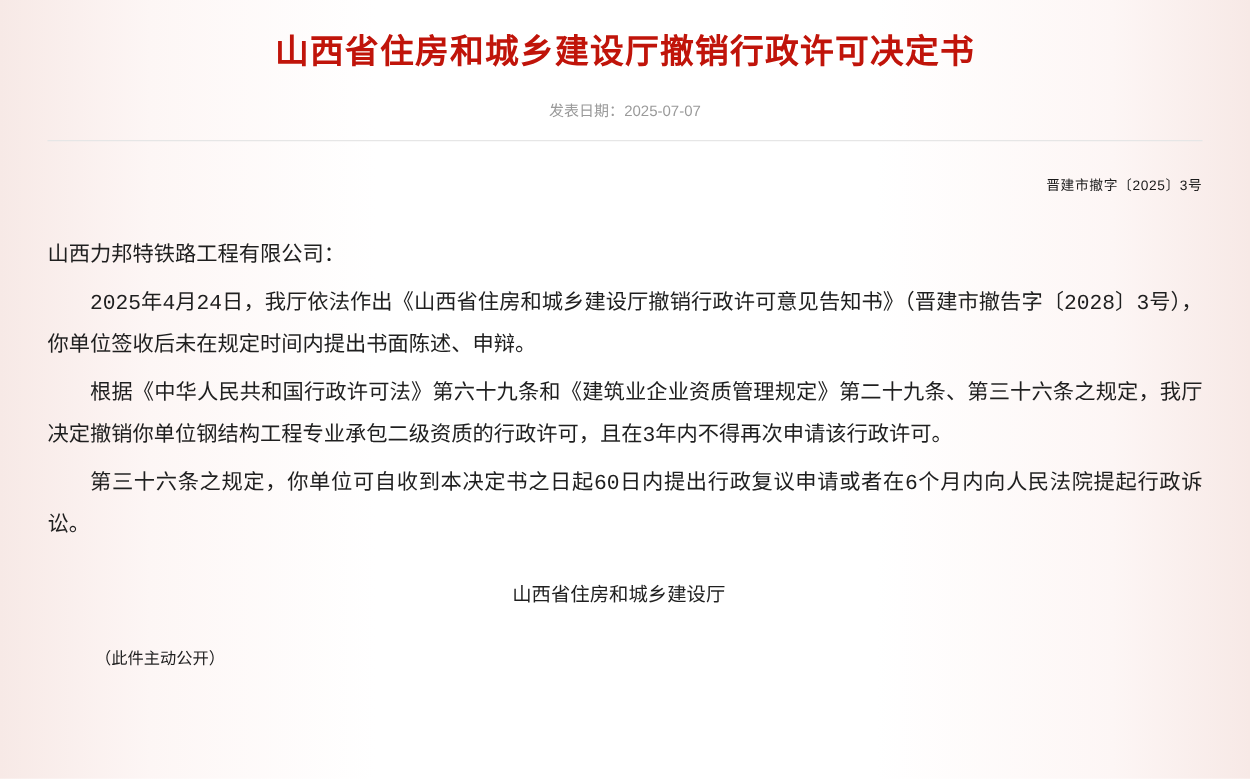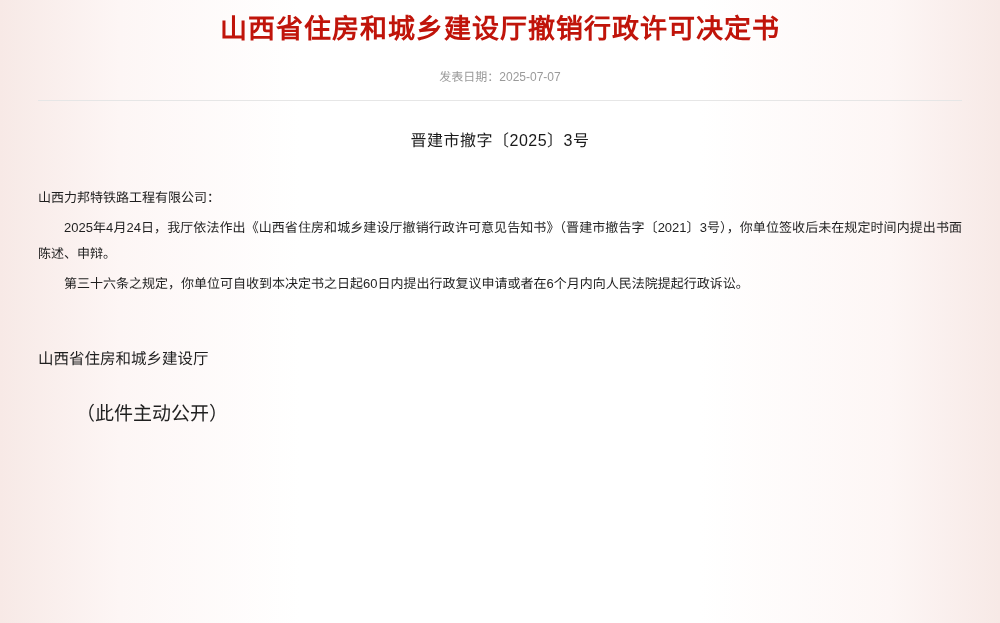--- a/index.html
+++ b/index.html
@@ -27,21 +27,21 @@
     padding: 0 38px;
     height: 100%;
     box-sizing: border-box;
   }
   .doc-title {
     text-align: center;
     font-size: 27px;
     font-weight: bold;
     color: #c0140a;
     letter-spacing: 1px;
-    padding-top: 12px;
+    padding-top: 24px;
     line-height: 1.3;
     font-family: "Liberation Sans", sans-serif;
   }
   .meta-row {
     display: flex;
     justify-content: center;
     align-items: flex-end;
     gap: 26px;
     margin-top: 20px;
     font-size: 12px;
@@ -56,50 +56,51 @@
   .meta-value {
     color: #9a9a9a;
   }
   .divider {
     margin: 16px 0 0 0;
     border: none;
     border-top: 1px solid #e6e6e6;
     height: 0;
   }
   .doc-number {
-    text-align: center;
-    font-size: 16px;
+    text-align: right;
+    font-size: 11px;
     color: #1a1a1a;
     margin-top: 26px;
     letter-spacing: 0.5px;
   }
   .body-text {
     margin-top: 34px;
-    font-size: 13px;
+    font-size: 17px;
     line-height: 2.0;
     color: #1f1f1f;
     text-align: justify;
+    font-family: Liberation Mono, monospace;
   }
   .body-text p {
     margin: 0 0 4px 0;
   }
   .p-indent {
     text-indent: 2em;
   }
   .signature {
-    margin-top: 46px;
-    text-align: left;
+    margin-top: 22px;
+    text-align: center;
     font-size: 15.5px;
     line-height: 2.0;
     color: #1f1f1f;
     padding-right: 10px;
   }
   .footnote {
     margin-top: 24px;
-    font-size: 19px;
+    font-size: 13px;
     color: #1f1f1f;
     padding-left: 38px;
   }
 </style>
 </head>
 <body>
 
 <div class="page">
   <div class="inner">
 
@@ -110,21 +111,22 @@
         <span class="meta-label">发表日期：</span><span class="meta-value">2025-07-07</span>
       </span>
     </div>
 
     <hr class="divider">
 
     <div class="doc-number">晋建市撤字〔2025〕3号</div>
 
     <div class="body-text">
       <p>山西力邦特铁路工程有限公司：</p>
-      <p class="p-indent">2025年4月24日，我厅依法作出《山西省住房和城乡建设厅撤销行政许可意见告知书》（晋建市撤告字〔2021〕3号），你单位签收后未在规定时间内提出书面陈述、申辩。</p>
+      <p class="p-indent">2025年4月24日，我厅依法作出《山西省住房和城乡建设厅撤销行政许可意见告知书》（晋建市撤告字〔2028〕3号），你单位签收后未在规定时间内提出书面陈述、申辩。</p>
+      <p class="p-indent">根据《中华人民共和国行政许可法》第六十九条和《建筑业企业资质管理规定》第二十九条、第三十六条之规定，我厅决定撤销你单位钢结构工程专业承包二级资质的行政许可，且在3年内不得再次申请该行政许可。</p>
       <p class="p-indent">第三十六条之规定，你单位可自收到本决定书之日起60日内提出行政复议申请或者在6个月内向人民法院提起行政诉讼。</p>
     </div>
 
     <div class="signature">
       <div>山西省住房和城乡建设厅</div>
     </div>
 
     <div class="footnote">（此件主动公开）</div>
 
   </div>

